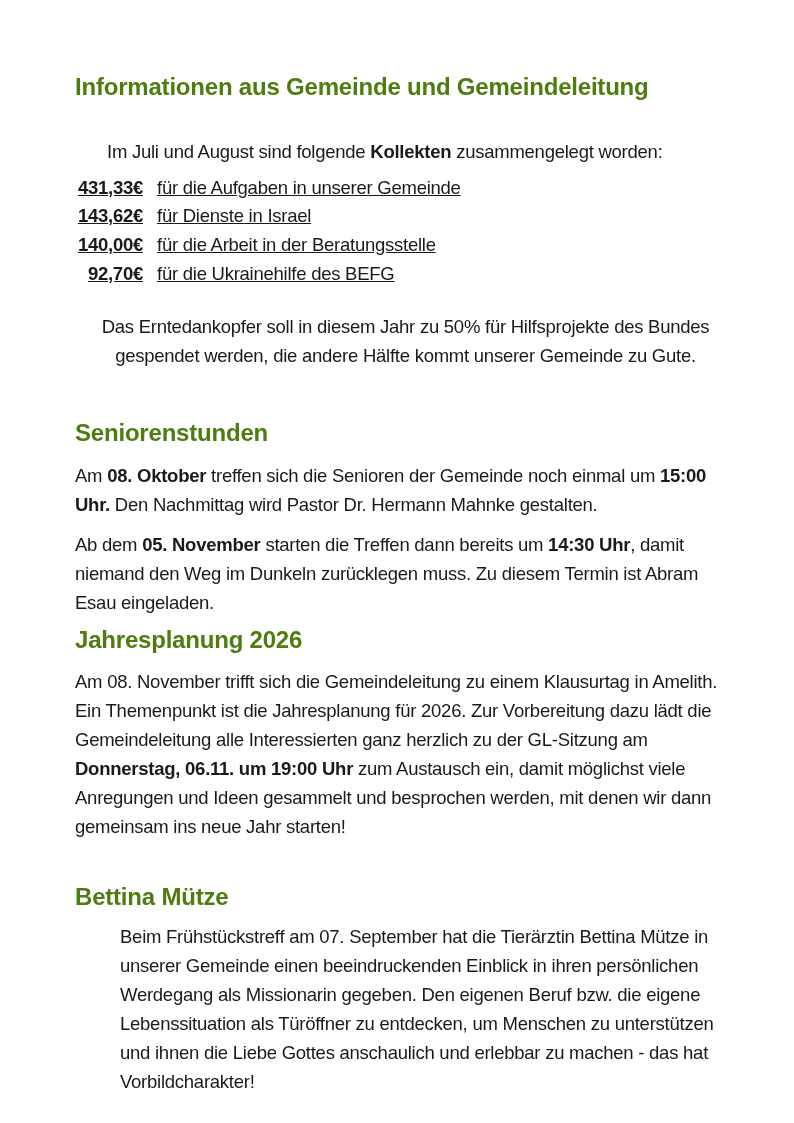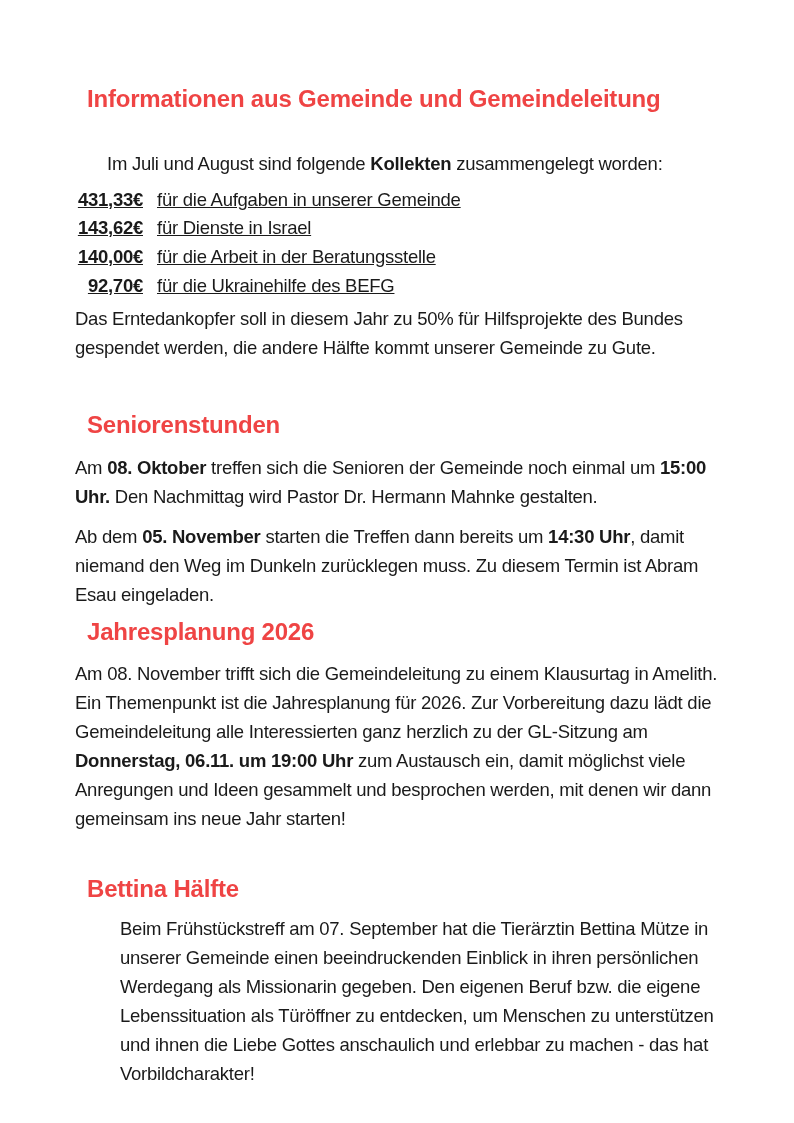--- a/index.html
+++ b/index.html
@@ -14,22 +14,22 @@
   .page {
     box-sizing: border-box;
     width: 794px;
     height: 1123px;
     padding: 73px 58px 0 75px;
   }
   h1, h2 {
     font-size: 24px;
     font-weight: bold;
     line-height: 1.15;
-    margin: 12px;
-    color: #ef4444;
+    margin: 0;
+    color: #4d7c0f;
     letter-spacing: -0.2px;
   }
   p {
     font-size: 18.5px;
     line-height: 29px;
     margin: 0;
     letter-spacing: -0.25px;
   }
   strong { font-weight: bold; }
   .collections { margin-top: 8px; text-decoration: underline; }
@@ -41,21 +41,21 @@
   }
   .amount {
     display: inline-block;
     width: 68px;
     text-align: right;
     font-weight: bold;
     flex: 0 0 68px;
   }
   .purpose { margin-left: 14px; }
   .mt-36 { margin-top: 36px; margin-left: 32px; }
-  .mt-8  { margin-top: 4px; }
+  .mt-8  { margin-top: 24px; text-align: center; }
   .mt-49 { margin-top: 49px; }
   .mt-14 { margin-top: 14px; }
   .mt-11 { margin-top: 11px; }
   .mt-9  { margin-top: 9px; }
   .mt-13 { margin-top: 13px; }
   .mt-42 { margin-top: 42px; }
   .mt-12 { margin-top: 12px; margin-left: 45px; }
 </style>
 </head>
 <body>
@@ -87,16 +87,16 @@
 
   <p class="mt-8"><span>Das Erntedankopfer soll in diesem Jahr zu 50% für Hilfsprojekte des Bundes gespendet werden, die andere Hälfte kommt unserer Gemeinde zu Gute.</span></p>
 
   <h2 class="mt-49">Seniorenstunden</h2>
   <p class="mt-14"><span>Am </span><strong>08. Oktober</strong><span> treffen sich die Senioren der Gemeinde noch einmal um </span><strong>15:00 Uhr.</strong><span> Den Nachmittag wird Pastor Dr. Hermann Mahnke gestalten.</span></p>
   <p class="mt-11"><span>Ab dem </span><strong>05. November</strong><span> starten die Treffen dann bereits um </span><strong>14:30 Uhr</strong><span>, damit niemand den Weg im Dunkeln zurücklegen muss. Zu diesem Termin ist Abram Esau eingeladen.</span></p>
 
   <h2 class="mt-9">Jahresplanung 2026</h2>
   <p class="mt-13"><span>Am 08. November trifft sich die Gemeindeleitung zu einem Klausurtag in Amelith. Ein Themenpunkt ist die Jahresplanung für 2026. Zur Vorbereitung dazu lädt die Gemeindeleitung alle Interessierten ganz herzlich zu der GL-Sitzung am </span><strong>Donnerstag, 06.11. um 19:00 Uhr</strong><span> zum Austausch ein, damit möglichst viele Anregungen und Ideen gesammelt und besprochen werden, mit denen wir dann gemeinsam ins neue Jahr starten!</span></p>
 
-  <h2 class="mt-42">Bettina Hälfte</h2>
+  <h2 class="mt-42">Bettina Mütze</h2>
   <p class="mt-12"><span>Beim Frühstückstreff am 07. September hat die Tierärztin Bettina Mütze in unserer Gemeinde einen beeindruckenden Einblick in ihren persönlichen Werdegang als Missionarin gegeben. Den eigenen Beruf bzw. die eigene Lebenssituation als Türöffner zu entdecken, um Menschen zu unterstützen und ihnen die Liebe Gottes anschaulich und erlebbar zu machen - das hat Vorbildcharakter!</span></p>
 
 </div>
 
 </body></html>

